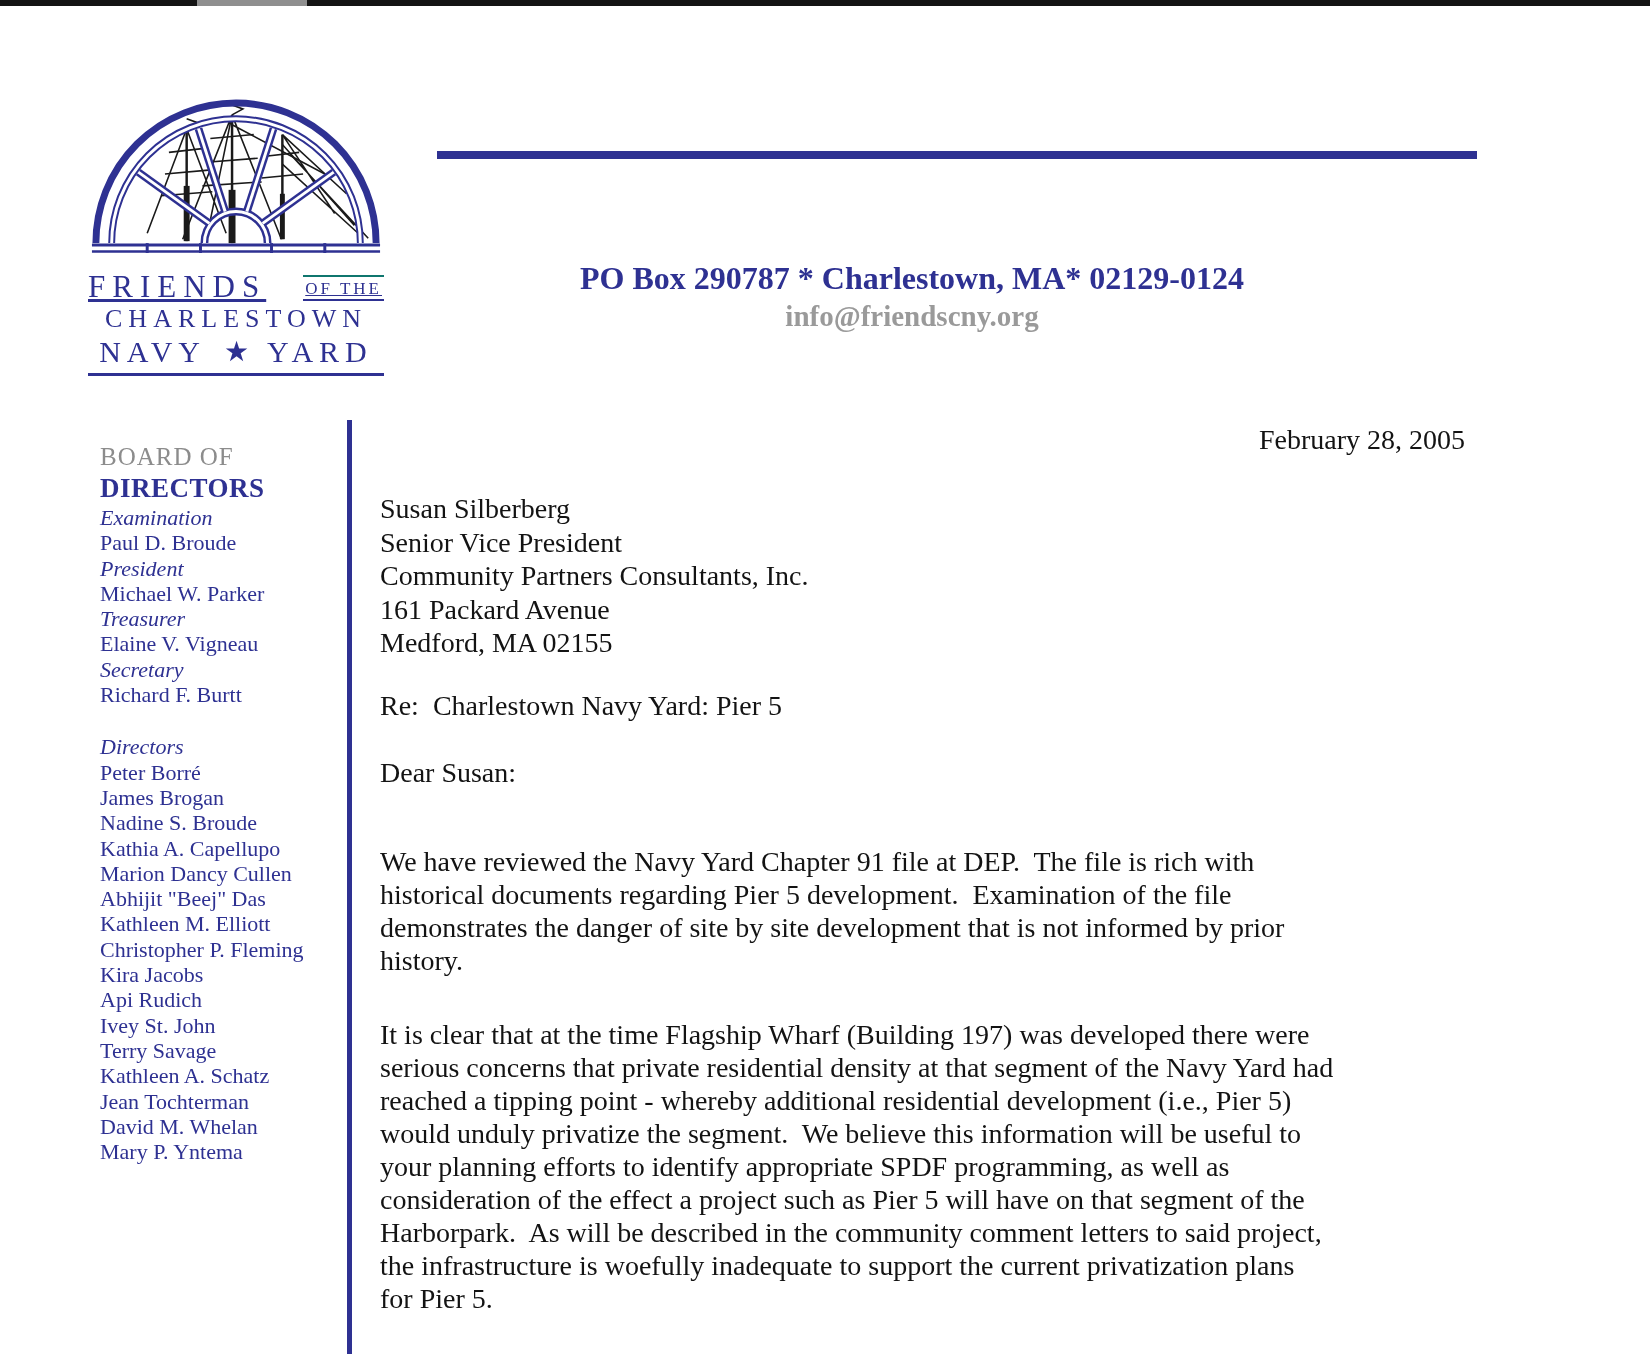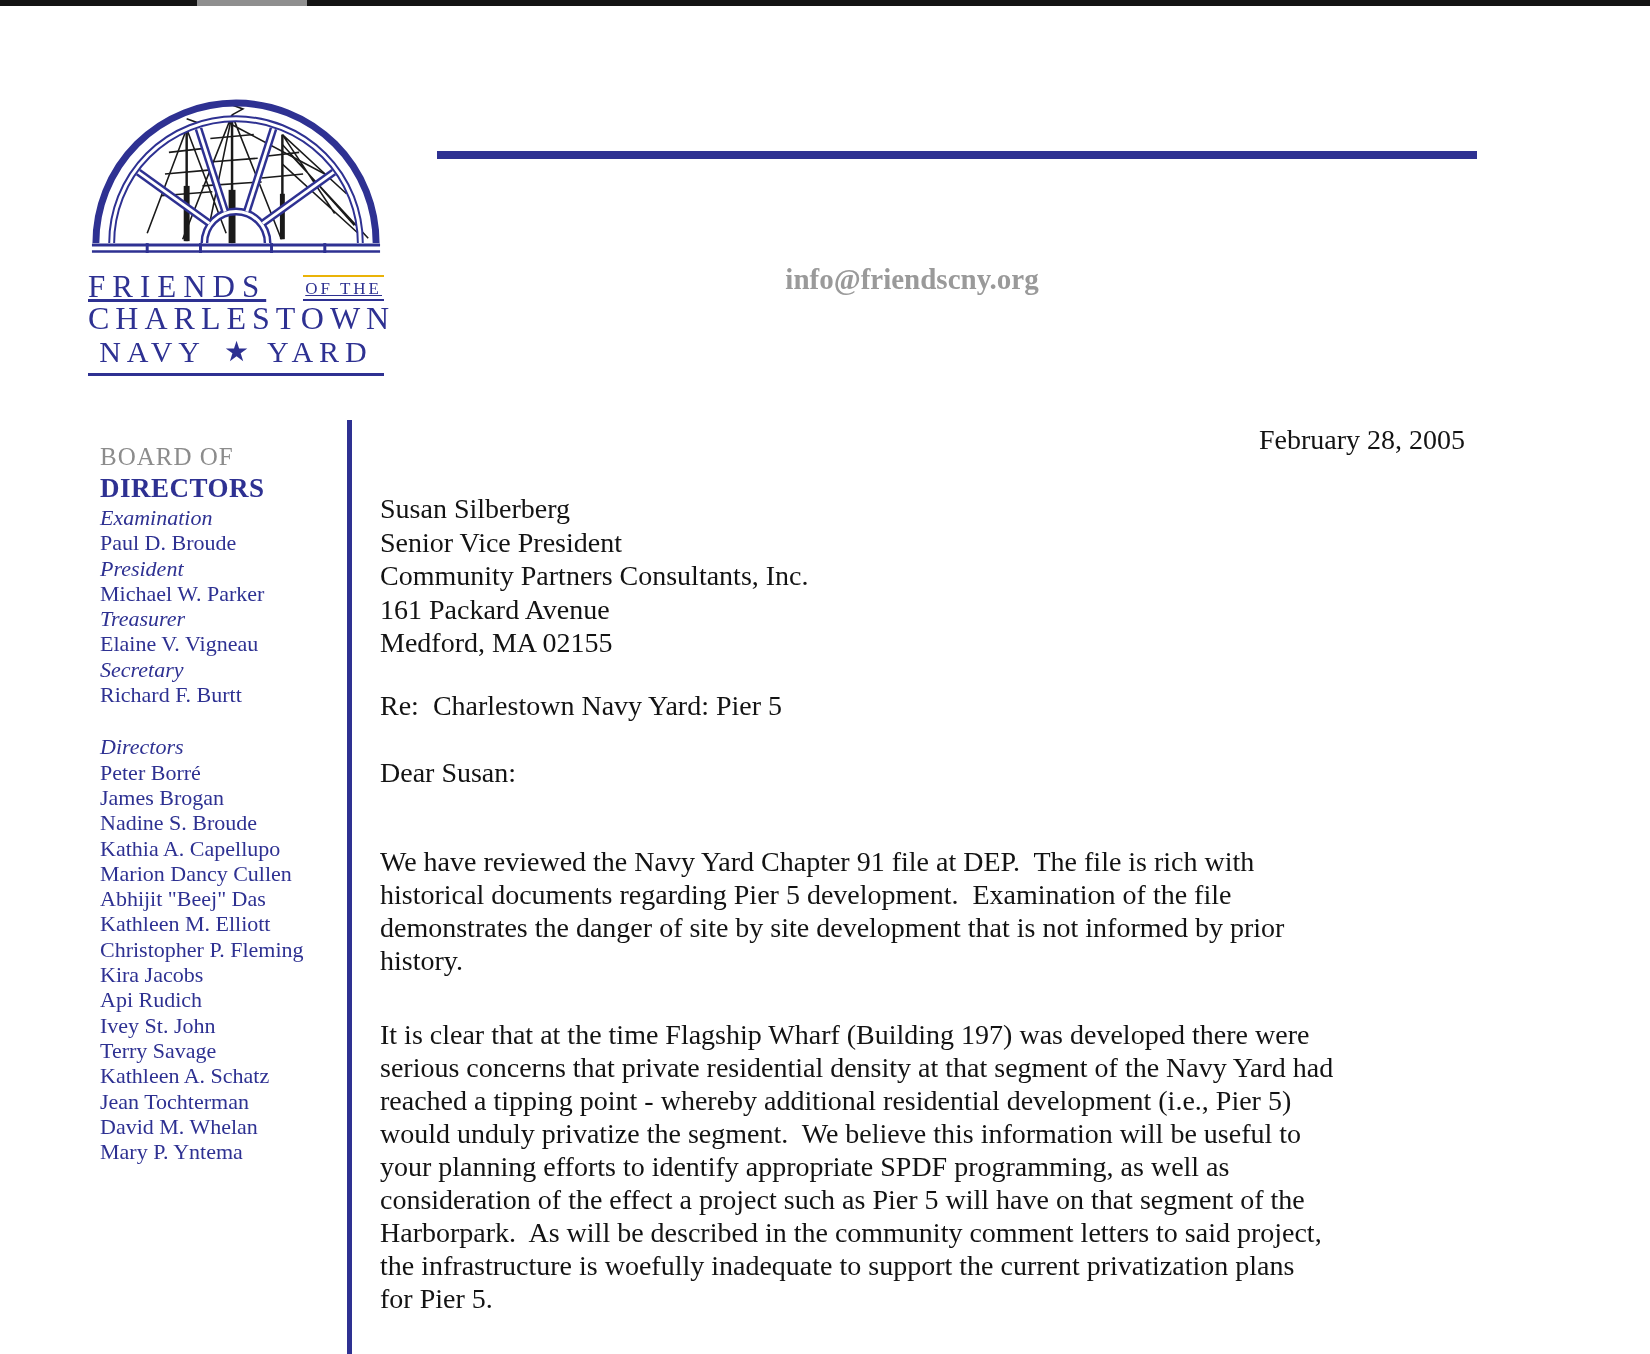--- a/index.html
+++ b/index.html
@@ -9,23 +9,23 @@
 
   
   .top-bar { position: absolute; left: 0; top: 0; width: 1650px; height: 6px; background: #141414; }
   .top-thumb { position: absolute; left: 197px; top: 0; width: 110px; height: 6px; background: #8f8f8f; }
 
   
   .logo { position: absolute; left: 88px; top: 95px; width: 296px; }
   .wordmark { margin-top: 6px; color: #2e3192; width: 296px; }
   .wm-row1 { display: flex; align-items: flex-end; justify-content: space-between; white-space: nowrap; text-decoration: underline; }
   .wm-friends { font-size: 31px; letter-spacing: 7px; line-height: 1; }
-  .wm-ofthe { font-size: 17px; letter-spacing: 3px; line-height: 1; border-top: 2px solid #eab308;
+  .wm-ofthe { font-size: 17px; letter-spacing: 3px; line-height: 1; border-top: 2px solid #0f766e;
               border-bottom: 2px solid #2e3192; padding: 3px 2px 2px 2px; margin-left: 8px; margin-bottom: 1px; }
-  .wm-row2 { font-size: 32px; letter-spacing: 6px; line-height: 33px; text-align: right; white-space: nowrap; }
+  .wm-row2 { font-size: 26px; letter-spacing: 6px; line-height: 33px; text-align: center; white-space: nowrap; }
   .wm-row3 { font-size: 30px; letter-spacing: 6px; line-height: 34px; display: flex; justify-content: center;
              align-items: center; gap: 18px; white-space: nowrap; }
   .wm-star { font-size: 28px; letter-spacing: 0; line-height: 1; }
   .wm-rule { height: 3px; background: #2e3192; margin-top: 4px; }
 
   
   .head-rule { position: absolute; left: 437px; top: 151px; width: 1040px; height: 8px; background: #2e3192; }
   .head-text { position: absolute; left: 437px; top: 260px; width: 950px; text-align: center; }
   .pobox { font-size: 32px; font-weight: bold; color: #2e3192; }
   .email { font-size: 29px; font-weight: bold; color: #9a9a9a; margin-top: 3px; }
@@ -116,20 +116,21 @@
         <span>NAVY</span>
         <span class="wm-star">★</span>
         <span>YARD</span>
       </div>
       <div class="wm-rule"></div>
     </div>
   </div>
 
   <div class="head-rule"></div>
   <div class="head-text">
+    <div class="pobox">PO Box 290787 * Charlestown, MA* 02129-0124</div>
     <div class="email">info@friendscny.org</div>
   </div>
 
   <div class="sidebar">
     <div class="board-heading1">BOARD OF</div>
     <div class="board-heading2">DIRECTORS</div>
 
     <div class="board-item role">Examination</div>
     <div class="board-item">Paul D. Broude</div>
     <div class="board-item role">President</div>

